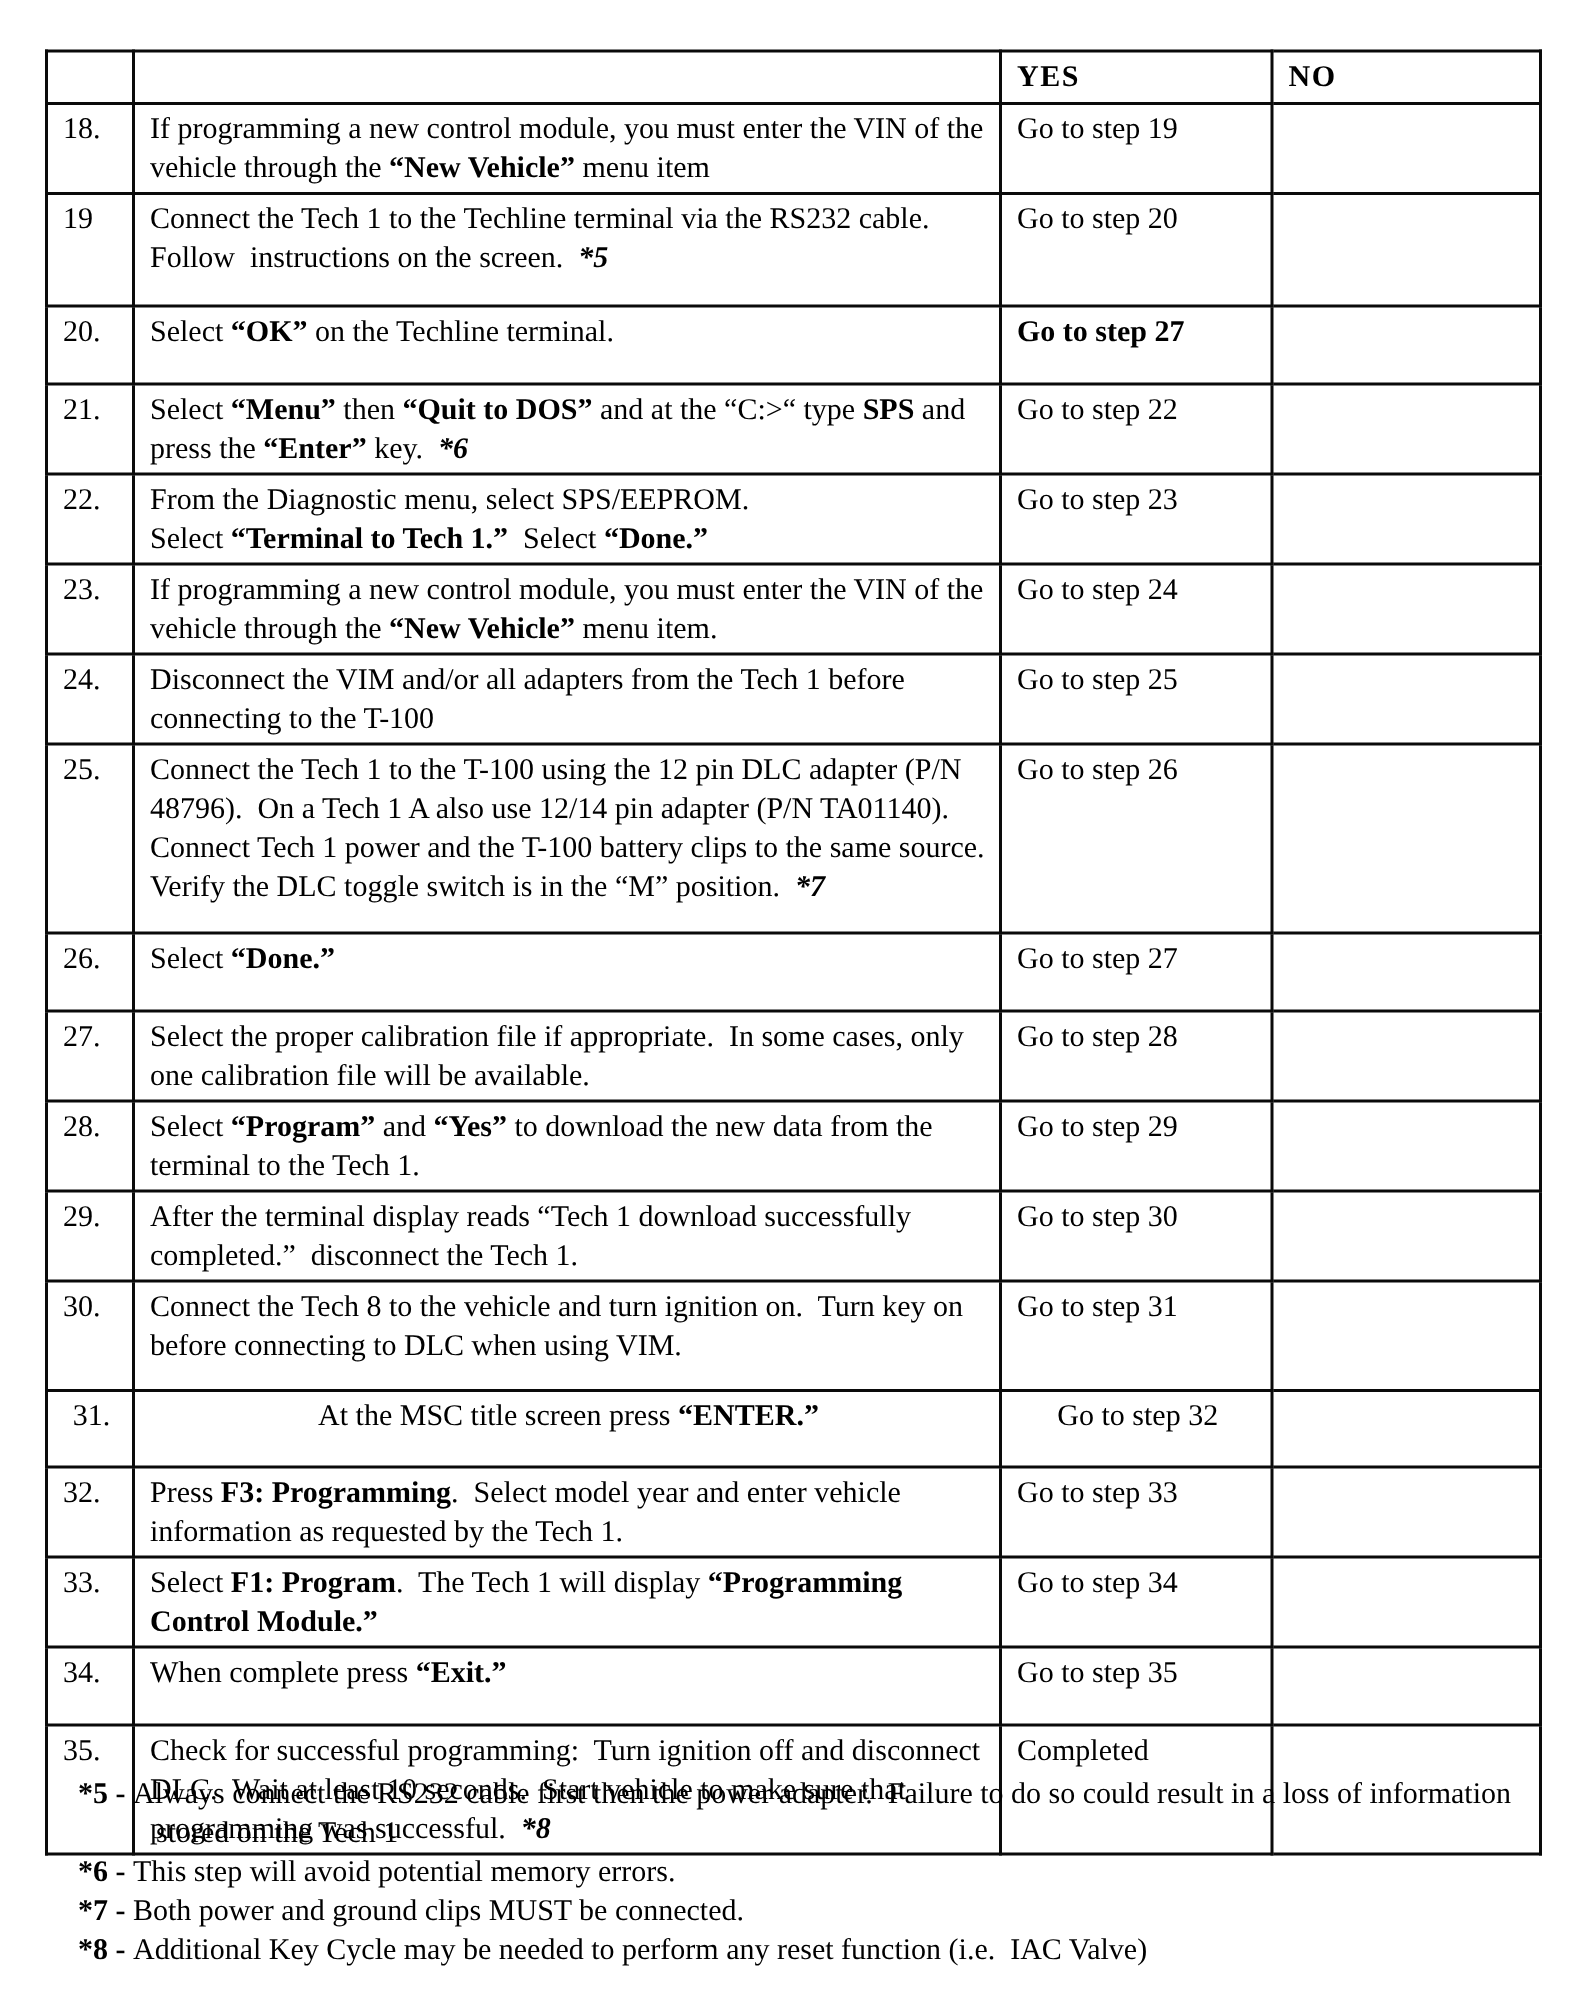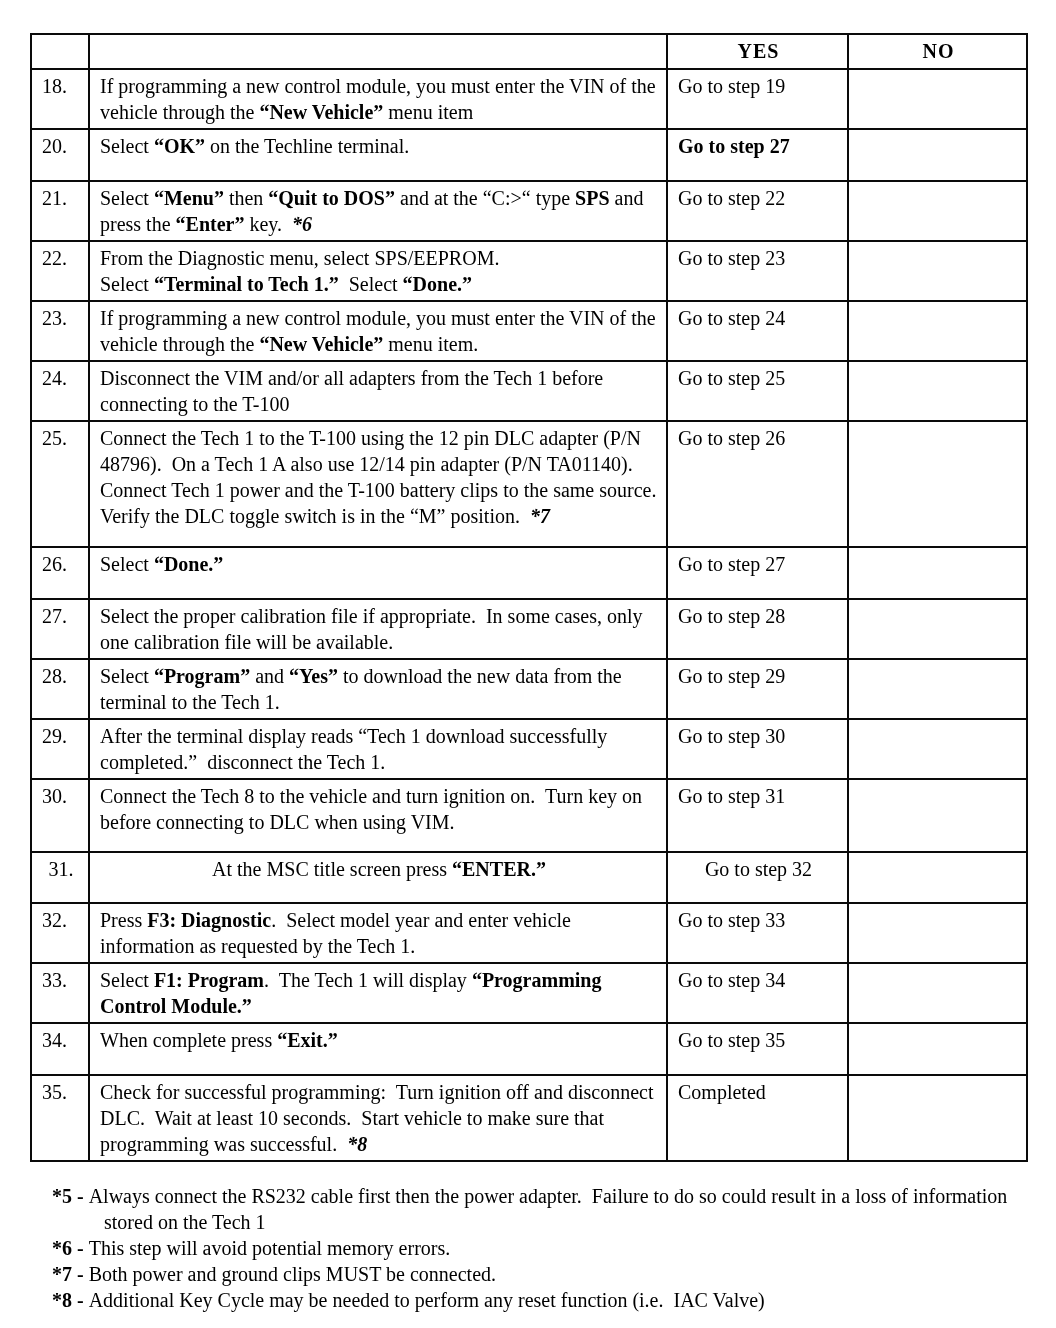--- a/index.html
+++ b/index.html
@@ -28,21 +28,21 @@
   table.steps td {
     border: 2px solid #0a0a0a;
     vertical-align: top;
     font-size: 20px;
     line-height: 26px;
     padding: 3px 8px 3px 10px;
     overflow: hidden;
   }
   thead tr { height: 35px; }
   th.c-yes, th.c-no {
-    text-align: center;
+    text-align: left;
     font-weight: bold;
     font-size: 30px;
     line-height: 32px;
     padding: 1px 0 1px 0;
     letter-spacing: 1px;
     margin-left: 40px;
   }
   td.c-num { padding-left: 11px; white-space: nowrap; }
   td.c-desc { padding-left: 11px; padding-right: 14px; white-space: pre-wrap; }
   td.c-yes { padding-left: 13px; }
@@ -81,20 +81,26 @@
         <th class="c-no">NO</th>
       </tr>
     </thead>
     <tbody>
         <tr style="height: 53px;">
           <td class="c-num">18.</td>
           <td class="c-desc"><span>If programming a new control module, you must enter the VIN of the vehicle through the </span><span class="b">“New Vehicle”</span><span> menu item</span></td>
           <td class="c-yes">Go to step 19</td>
           <td class="c-no"></td>
         </tr>
+        <tr style="height: 75px;">
+          <td class="c-num">19</td>
+          <td class="c-desc"><span>Connect the Tech 1 to the Techline terminal via the RS232 cable.  Follow  instructions on the screen.  </span><span class="bi">*5</span></td>
+          <td class="c-yes">Go to step 20</td>
+          <td class="c-no"></td>
+        </tr>
         <tr style="height: 52px;">
           <td class="c-num">20.</td>
           <td class="c-desc"><span>Select </span><span class="b">“OK”</span><span> on the Techline terminal.</span></td>
           <td class="c-yes b">Go to step 27</td>
           <td class="c-no"></td>
         </tr>
         <tr style="height: 53px;">
           <td class="c-num">21.</td>
           <td class="c-desc"><span>Select </span><span class="b">“Menu”</span><span> then </span><span class="b">“Quit to DOS”</span><span> and at the “C:&gt;“ type </span><span class="b">SPS</span><span> and press the </span><span class="b">“Enter”</span><span> key.  </span><span class="bi">*6</span></td>
           <td class="c-yes">Go to step 22</td>
@@ -155,21 +161,21 @@
           <td class="c-no"></td>
         </tr>
         <tr style="height: 51px; text-align: center;">
           <td class="c-num">31.</td>
           <td class="c-desc"><span>At the MSC title screen press </span><span class="b">“ENTER.”</span></td>
           <td class="c-yes">Go to step 32</td>
           <td class="c-no"></td>
         </tr>
         <tr style="height: 53px;">
           <td class="c-num">32.</td>
-          <td class="c-desc"><span>Press </span><span class="b">F3: Diagnostic</span><span>.  Select model year and enter vehicle information as requested by the Tech 1.</span></td>
+          <td class="c-desc"><span>Press </span><span class="b">F3: Programming</span><span>.  Select model year and enter vehicle information as requested by the Tech 1.</span></td>
           <td class="c-yes">Go to step 33</td>
           <td class="c-no"></td>
         </tr>
         <tr style="height: 52px;">
           <td class="c-num">33.</td>
           <td class="c-desc"><span>Select </span><span class="b">F1: Program</span><span>.  The Tech 1 will display </span><span class="b">“Programming Control Module.”</span></td>
           <td class="c-yes">Go to step 34</td>
           <td class="c-no"></td>
         </tr>
         <tr style="height: 52px;">

